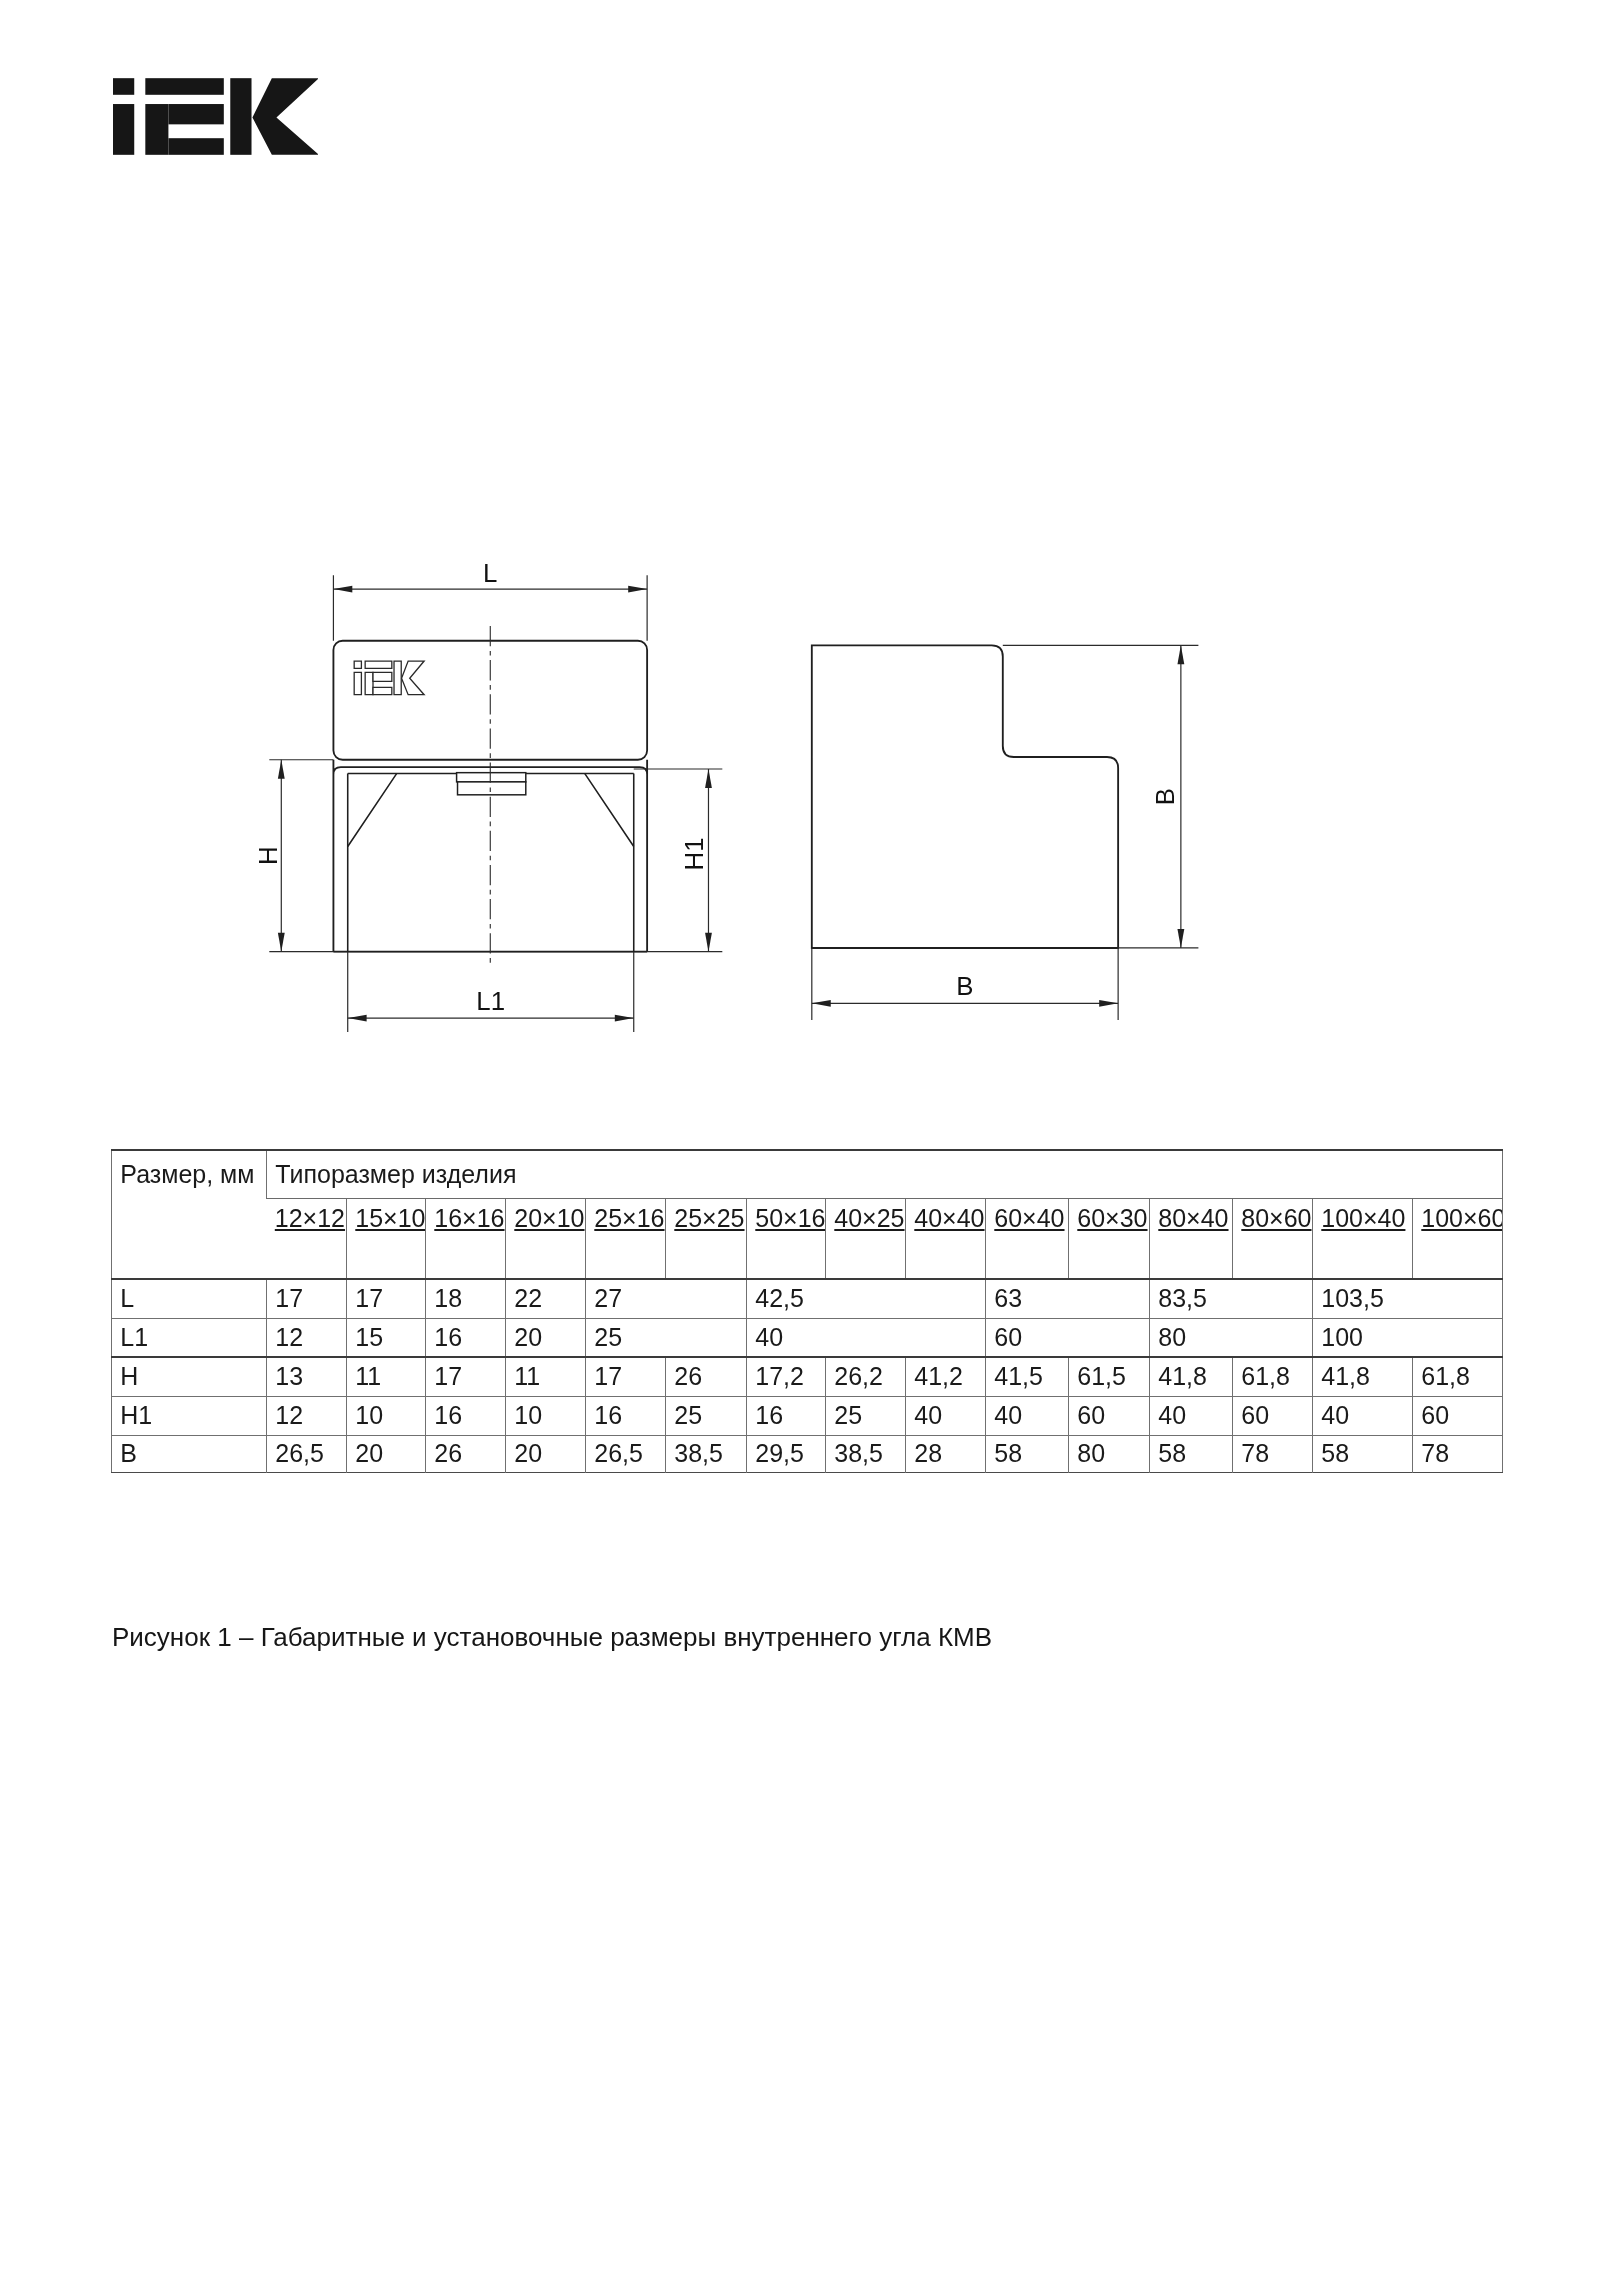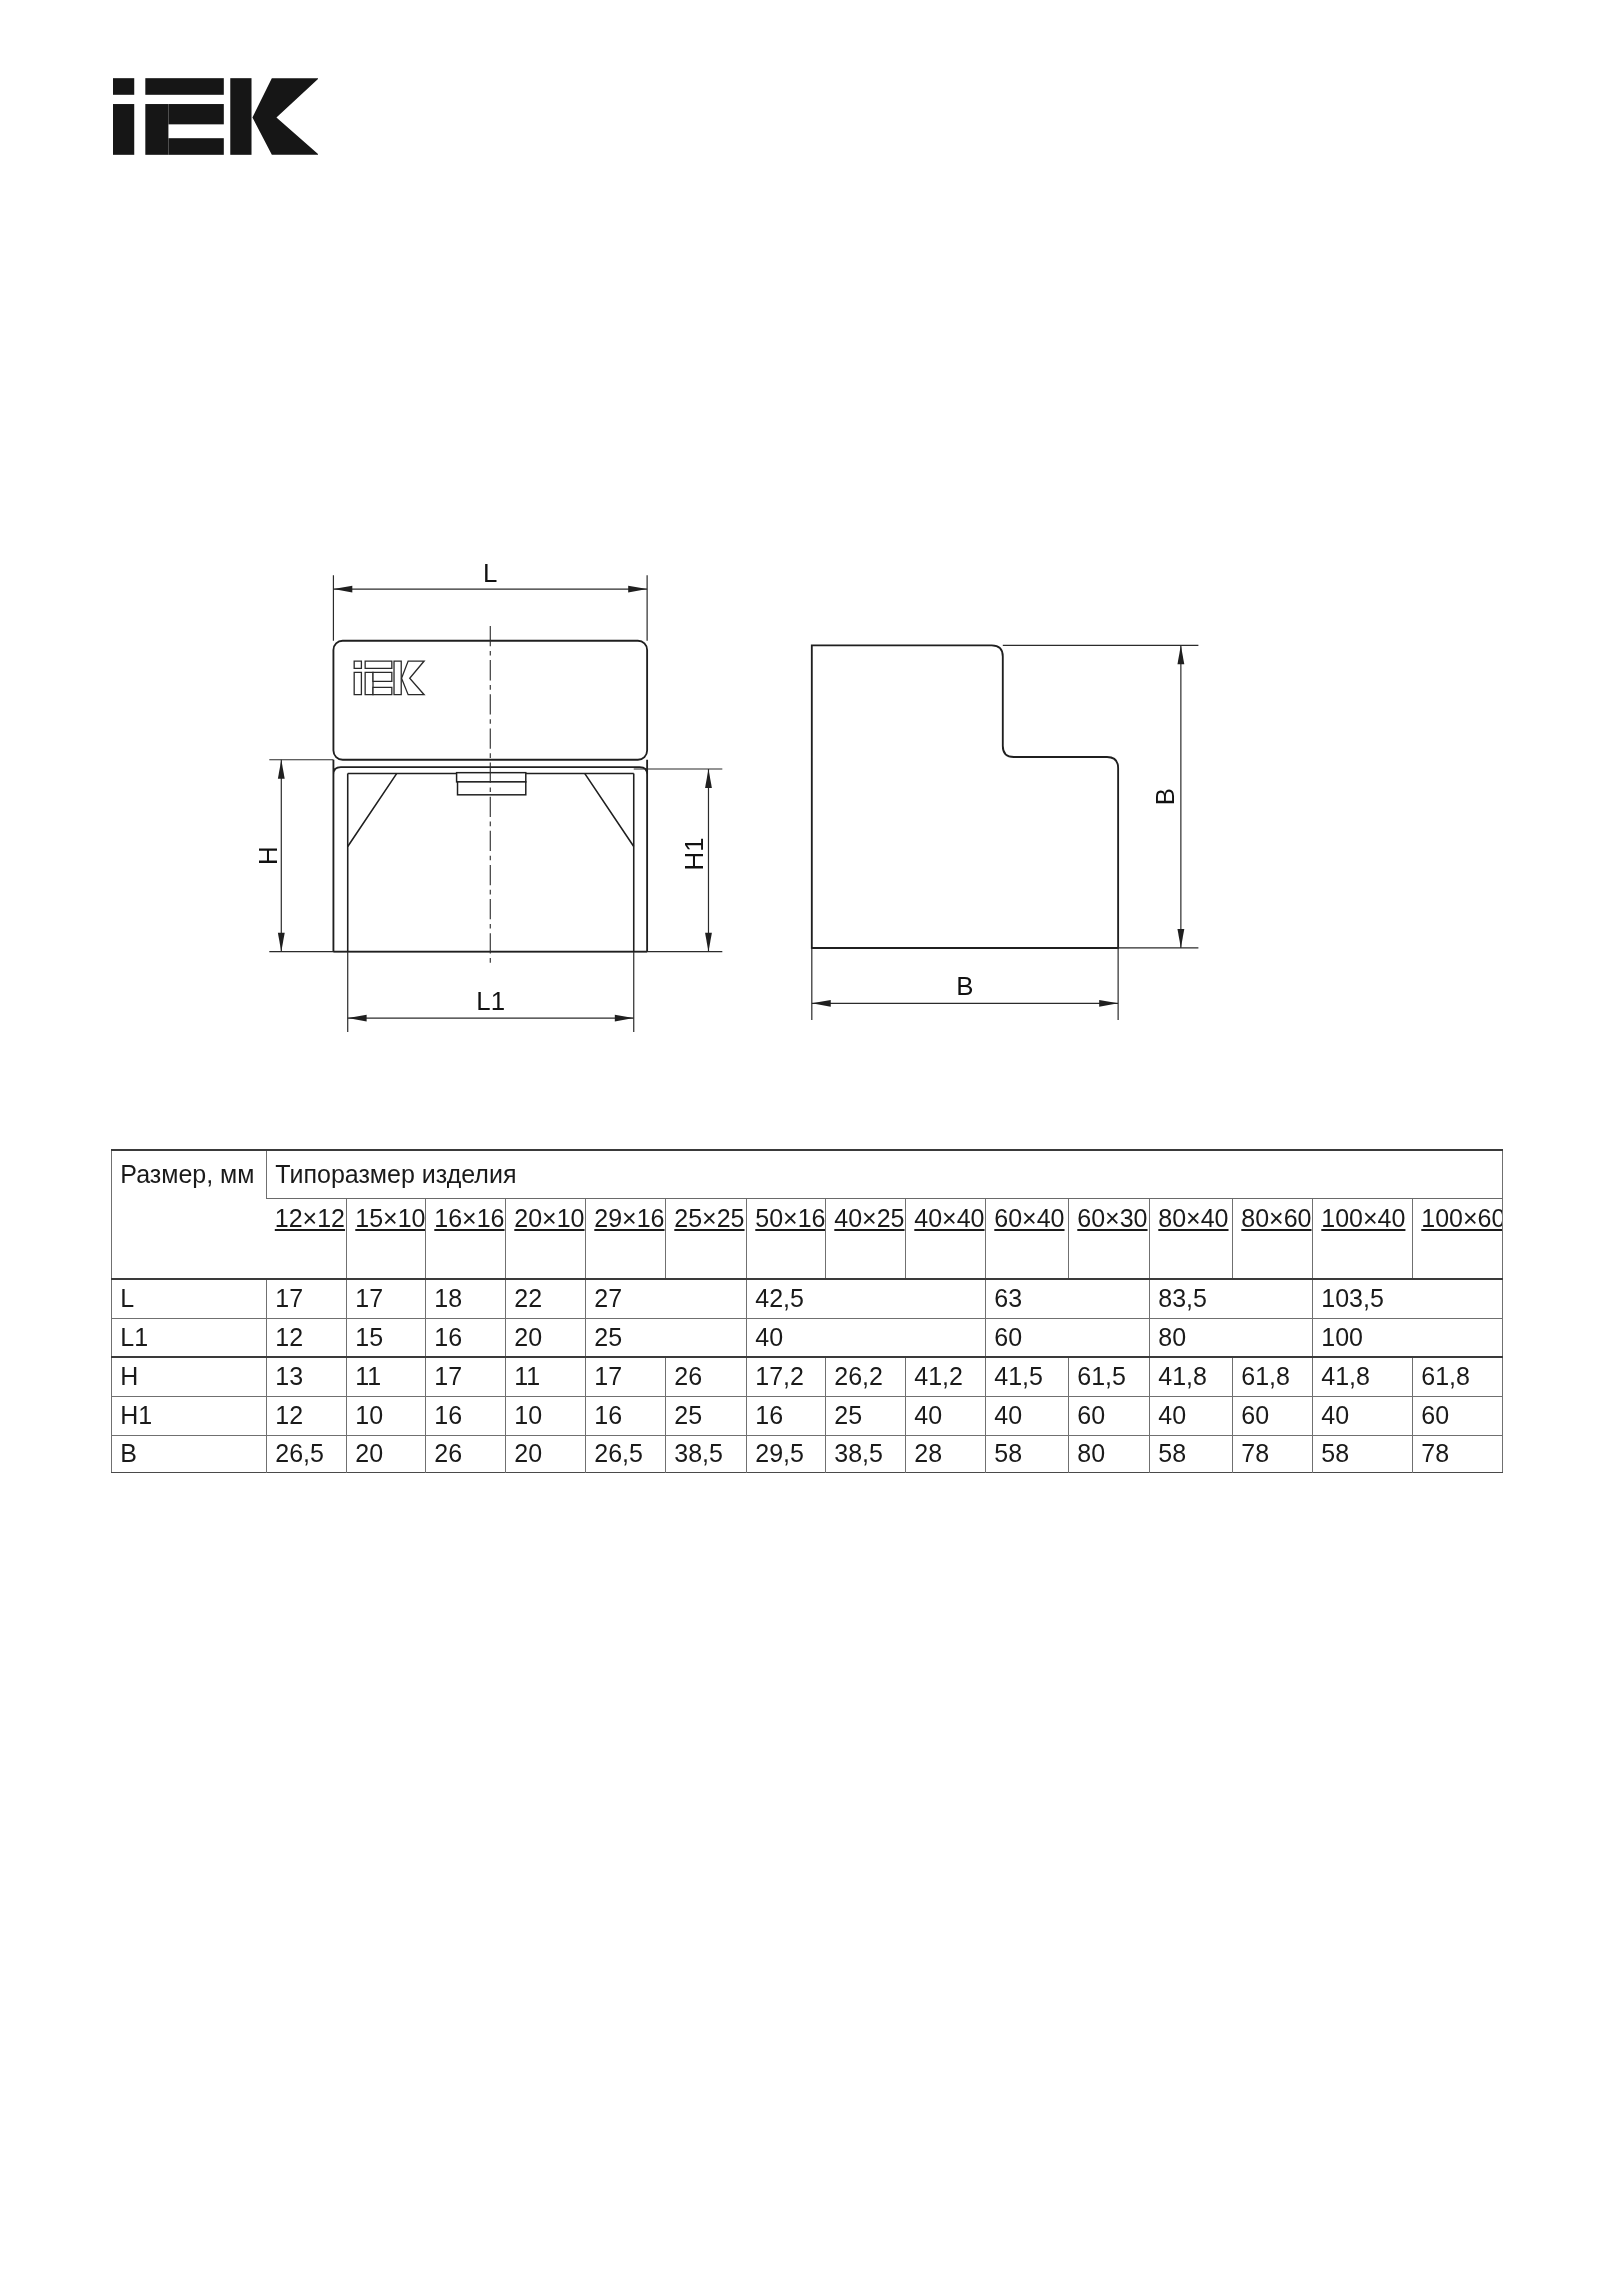--- a/index.html
+++ b/index.html
@@ -163,21 +163,21 @@
     <thead>
       <tr class="hrow1">
         <th class="corner" rowspan="2">Размер, мм</th>
         <th class="group" colspan="15">Типоразмер изделия</th>
       </tr>
       <tr class="hrow2">
         <th>12×12</th>
         <th>15×10</th>
         <th>16×16</th>
         <th>20×10</th>
-        <th>29×16</th>
+        <th>25×16</th>
         <th>25×25</th>
         <th>50×16</th>
         <th>40×25</th>
         <th>40×40</th>
         <th>60×40</th>
         <th>60×30</th>
         <th>80×40</th>
         <th>80×60</th>
         <th>100×40</th>
         <th>100×60</th>
@@ -258,15 +258,16 @@
         <td>58</td>
         <td>80</td>
         <td>58</td>
         <td>78</td>
         <td>58</td>
         <td>78</td>
       </tr>
     </tbody>
   </table>
 
+  <div class="caption">Рисунок 1 – Габаритные и установочные размеры внутреннего угла КМВ</div>
 
 </div>
 
 
 </body></html>

